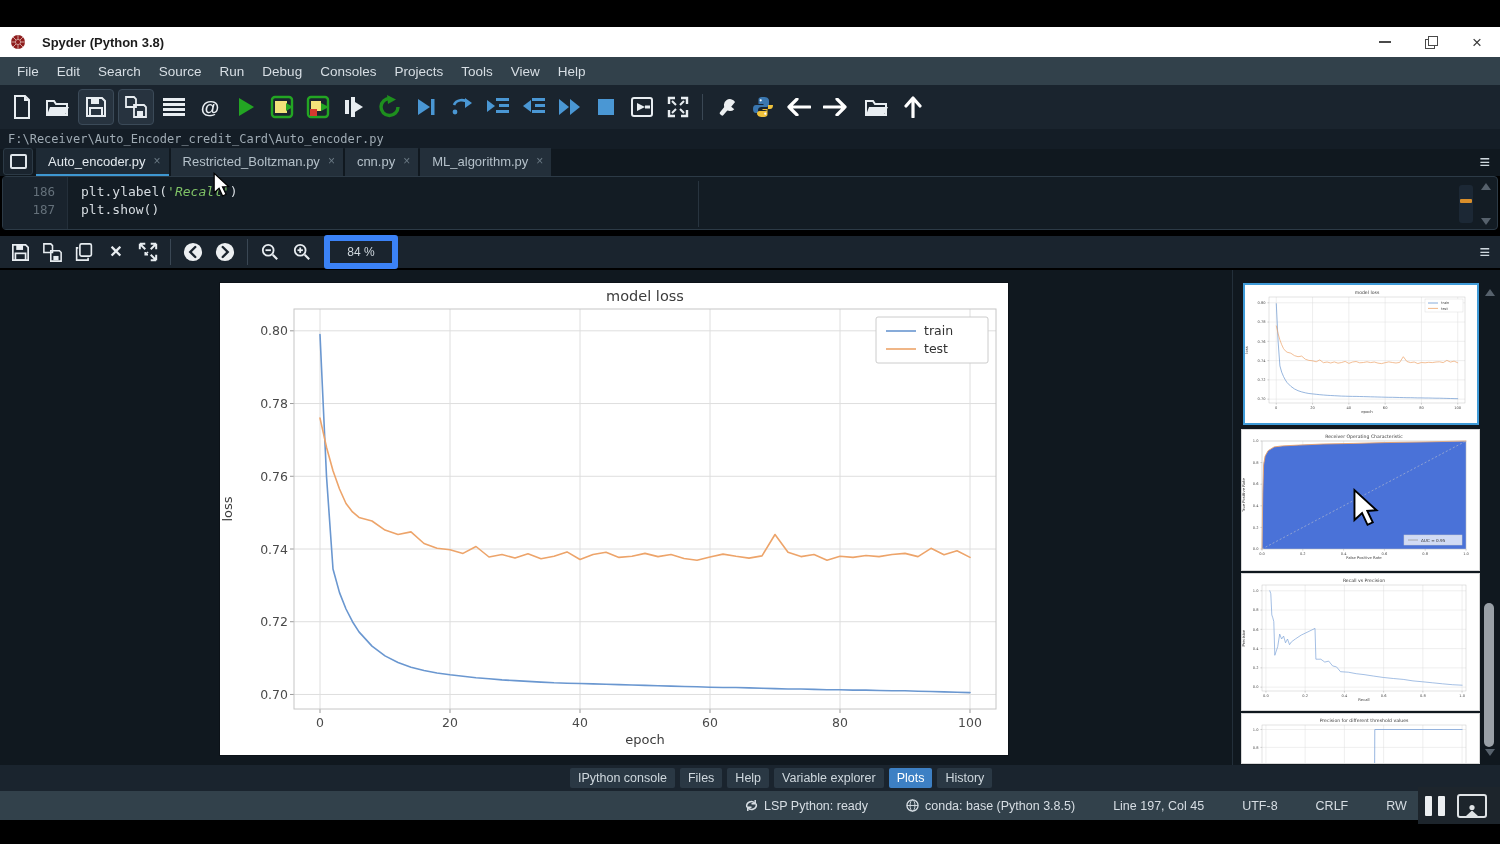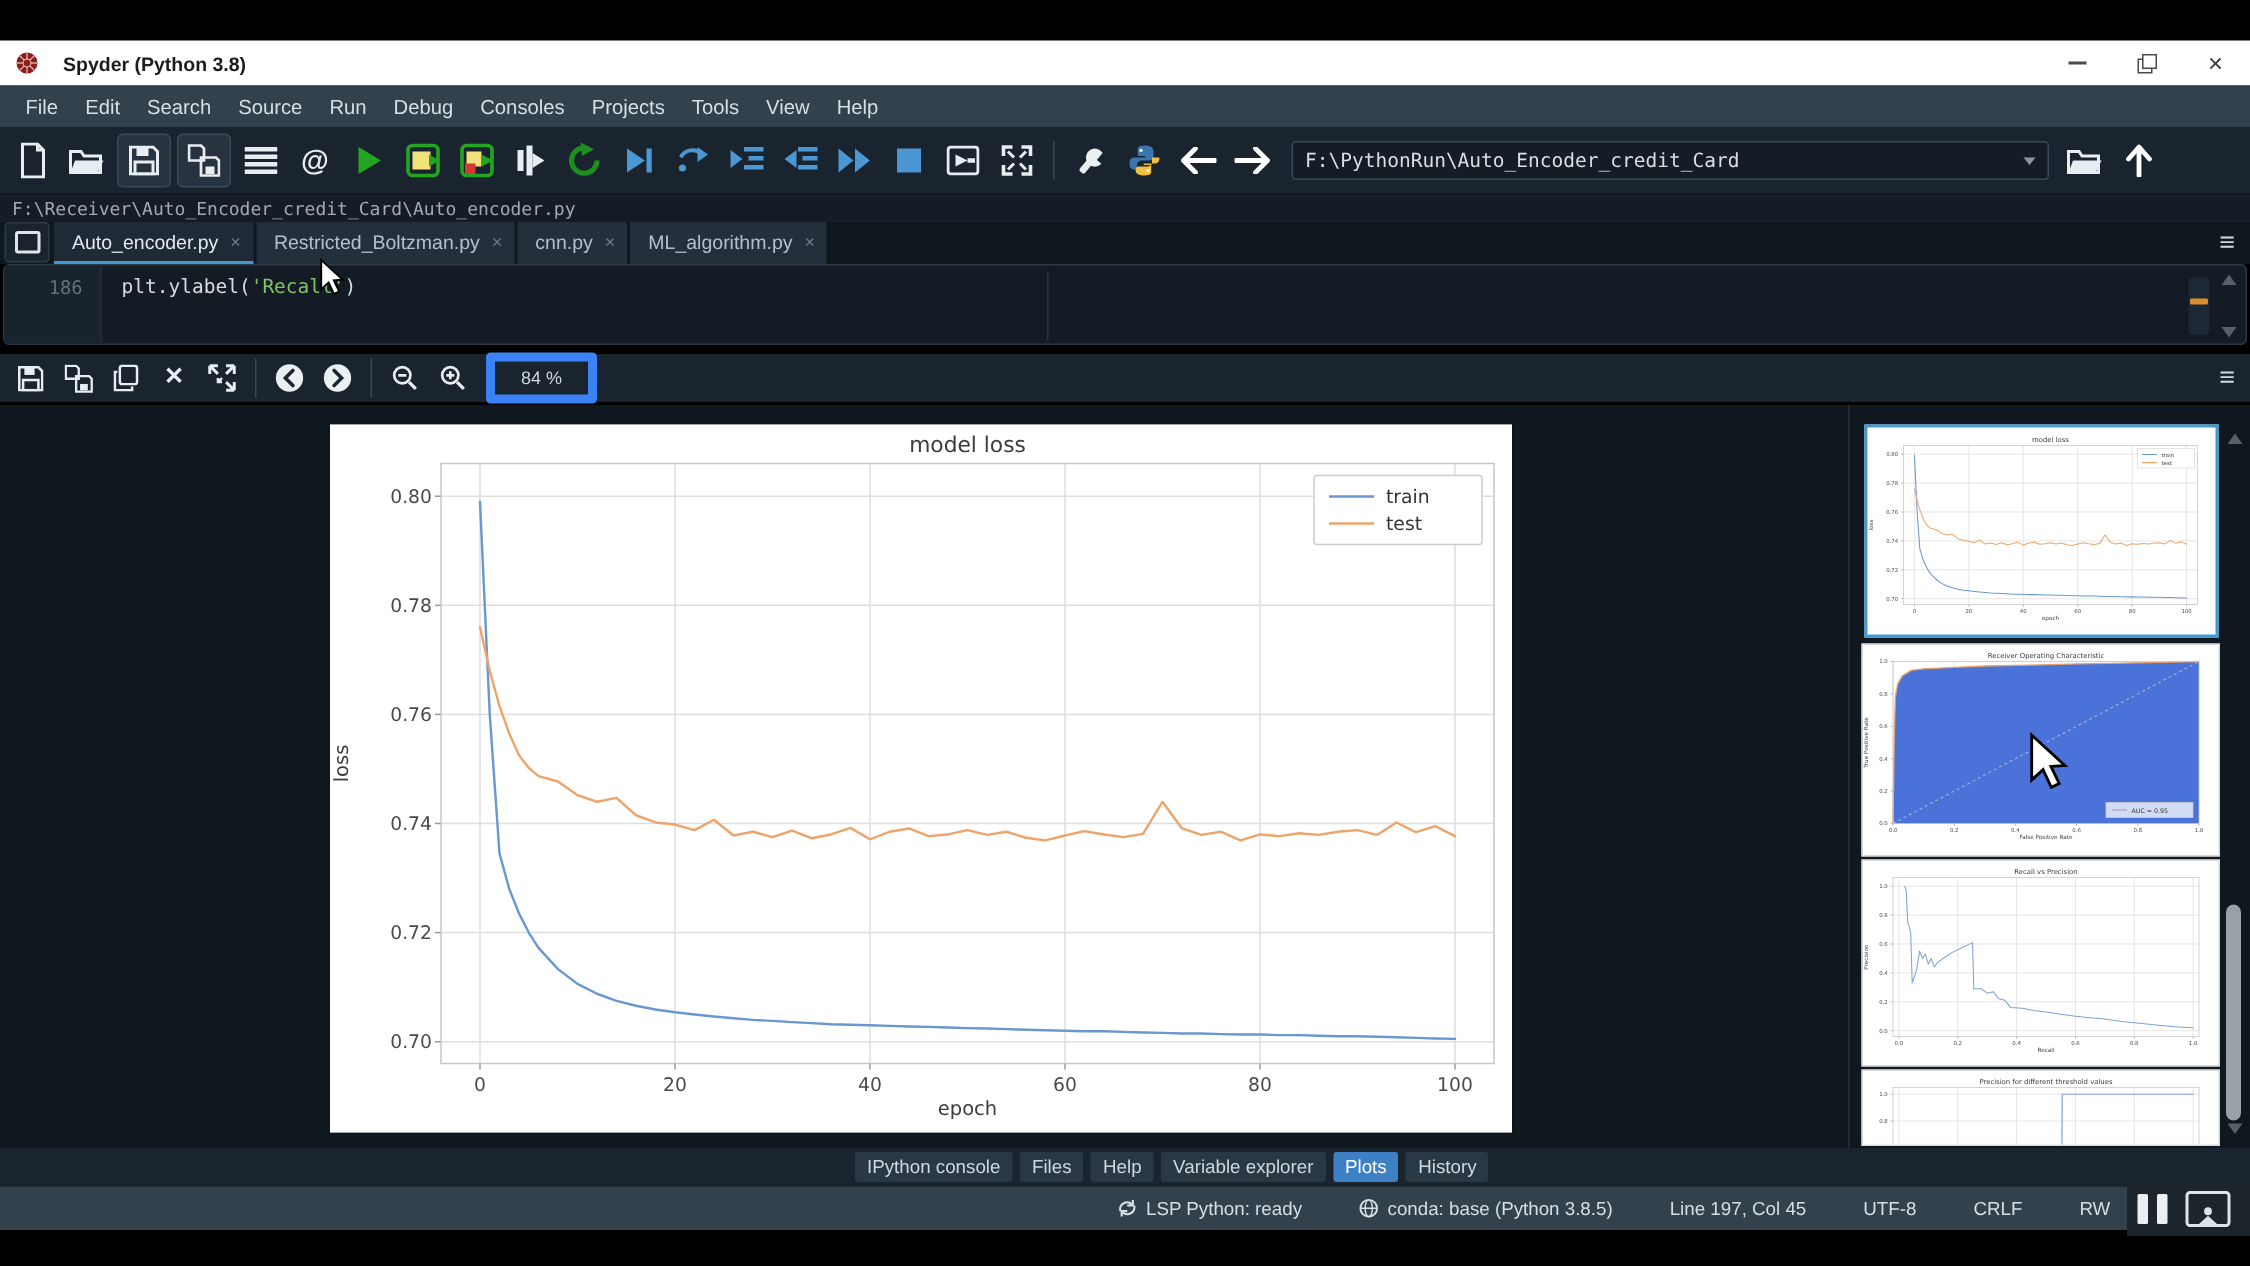--- a/index.html
+++ b/index.html
@@ -38,21 +38,21 @@
   .etab{height:26px;display:flex;align-items:center;padding:0 8px 0 12px;background:#232f3a;margin-right:2px;
         font-size:13px;color:#b4c0c9;border-bottom:2px solid transparent;}
   .etab.active{background:#1e2a35;color:#e3e9ee;border-bottom:2px solid #3e97d1;}
   .etab .x{margin-left:8px;color:#6b7a85;font-size:12px;}
   .hamb{color:#cfd8de;font-size:18px;line-height:1;}
   .editor{left:2px;top:176px;width:1496px;height:54px;background:#131c24;border:1px solid #2c3a46;border-radius:4px;box-sizing:border-box;}
   .gutter{position:absolute;left:0;top:0;width:64px;height:100%;background:#19232d;border-right:1px solid #242f3a;}
   .cl{position:absolute;left:0;height:17px;display:flex;align-items:center;width:100%;}
   .ln{width:52px;text-align:right;color:#64707a;font-size:12.5px;font-family:"DejaVu Sans Mono",monospace;}
   .code{margin-left:26px;color:#d6dce1;font-size:13px;font-family:"DejaVu Sans Mono",monospace;white-space:pre;}
-  .str{color:#7fc266;}
+  .str{color:#7fc266;font-style:italic;}
   .colline{position:absolute;left:695px;top:4px;width:1px;height:46px;background:#28343f;}
   .edscroll{position:absolute;right:24px;top:8px;width:14px;height:38px;background:#1c2835;border-radius:3px;}
   .edmark{position:absolute;left:1px;top:14px;width:12px;height:4px;background:#d98e2b;border-radius:1px;}
   .spinner{position:absolute;right:4px;top:6px;width:14px;height:42px;display:flex;flex-direction:column;align-items:center;justify-content:space-between;}
   .tri-up{width:0;height:0;border-left:5px solid transparent;border-right:5px solid transparent;border-bottom:7px solid #56616c;}
   .tri-dn{width:0;height:0;border-left:5px solid transparent;border-right:5px solid transparent;border-top:7px solid #56616c;}
   
   .ptoolbar{left:0;top:236px;width:1500px;height:32px;background:#1a242e;display:flex;align-items:center;}
   .pti{width:32px;height:28px;display:flex;align-items:center;justify-content:center;flex:0 0 auto;}
   .zoombox{width:62px;height:22px;border:6px solid #3b82f6;border-radius:3px;color:#d0d8de;font-size:12px;
@@ -270,24 +270,20 @@
     <div class="tbi">
       <svg width="24" height="18" viewBox="0 0 24 18">
           <path d="M10 1 L2 9 L10 17 M2 9 L23 9" fill="none" stroke="#ffffff" stroke-width="3.2" stroke-linecap="round" stroke-linejoin="round"></path>
         </svg>
     </div>
     <div class="tbi">
       <svg width="24" height="18" viewBox="0 0 24 18">
           <path d="M14 1 L22 9 L14 17 M22 9 L1 9" fill="none" stroke="#ffffff" stroke-width="3.2" stroke-linecap="round" stroke-linejoin="round"></path>
         </svg>
     </div>
-    <div class="pathbox" style="width:505px;margin-left:8px;justify-content:space-between;">
-      <span>F:\PythonRun\Auto_Encoder_credit_Card</span>
-      <span class="ddarrow"></span>
-    </div>
     <div class="tbi" style="margin-left:6px;">
       <svg width="24" height="20" viewBox="0 0 24 20">
           <path d="M1 4 L8 4 L10 7 L21 7 L21 18 L1 18 Z" fill="none" stroke="#e8edf1" stroke-width="2"></path>
           <path d="M4 10 L23 10 L19 18 L1 18 Z" fill="#e8edf1"></path>
         </svg>
     </div>
     <div class="tbi">
       <svg width="18" height="22" viewBox="0 0 18 22">
           <path d="M9 21 L9 3 M2 10 L9 2 L16 10" fill="none" stroke="#ffffff" stroke-width="3.2" stroke-linecap="round" stroke-linejoin="round"></path>
         </svg>
@@ -319,20 +315,24 @@
       <span class="x">×</span>
     </div>
     <div style="margin-left:auto;margin-right:10px;margin-bottom:4px;"><span class="hamb">≡</span></div>
   </div>
 
   <div class="abs editor">
     <div class="gutter"></div>
     <div class="cl" style="top:6px;">
       <span class="ln">186</span>
       <span class="code"><span>plt.ylabel(</span><span class="str">'Recall'</span><span>)</span></span>
+    </div>
+    <div class="cl" style="top:24px;">
+      <span class="ln">187</span>
+      <span class="code"><span>plt.show()</span><span class="str"></span><span></span></span>
     </div>
     <div class="colline"></div>
     <div class="edscroll">
         <div class="edmark"></div>
       </div>
     <div class="spinner">
         <div class="tri-up"></div>
         <div class="tri-dn"></div>
       </div>
   </div>

